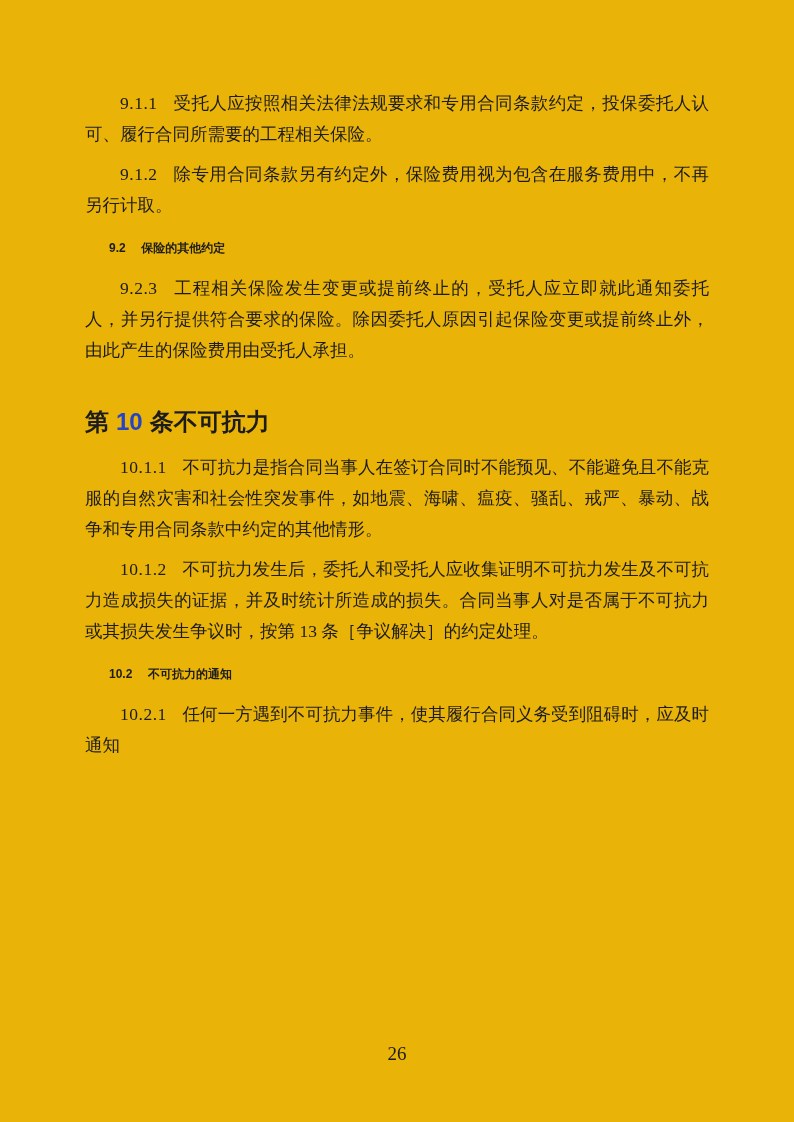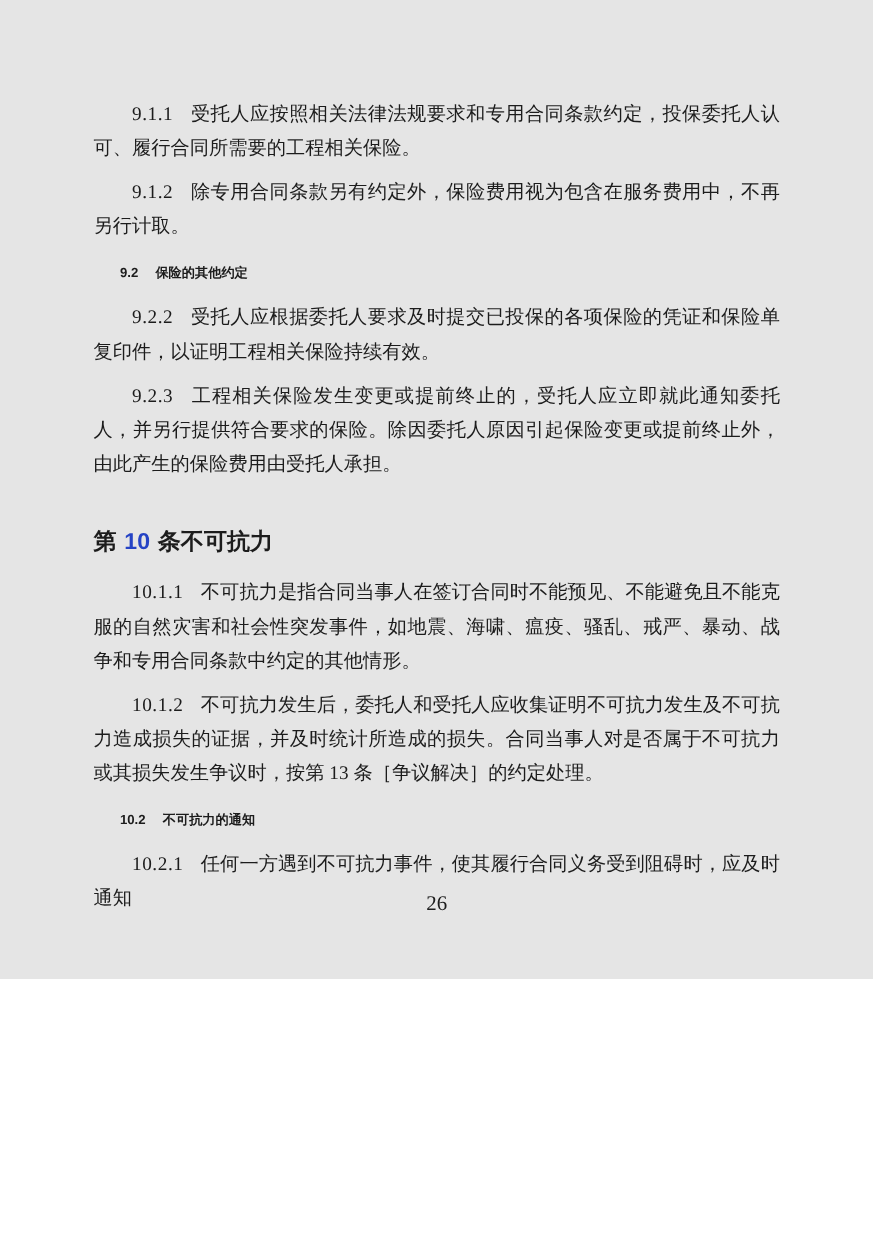--- a/index.html
+++ b/index.html
@@ -3,22 +3,22 @@
 <meta charset="utf-8">
 <style>
   html, body {
     margin: 0;
     padding: 0;
     background: #ffffff;
   }
   .page {
     position: relative;
     width: 794px;
-    height: 890px;
-    background: #e5e5e5;
+    height: 1122px;
+    background: #eab308;
     overflow: hidden;
     box-sizing: border-box;
     padding: 88px 85px 0 85px;
     color: #1c1c1c;
     font-family: "Liberation Serif", "DejaVu Serif", serif;
   }
   .clause {
     font-size: 17.5px;
     line-height: 31px;
     margin: 9px 0;
@@ -35,21 +35,21 @@
     font-weight: bold;
     font-size: 12px;
     line-height: 31px;
     margin: 12px 0 9px 0;
     text-indent: 2em;
   }
   .sub-heading .sh-num { margin-right: 1.3em; }
   .chapter-heading {
     font-family: "Liberation Sans", "DejaVu Sans", sans-serif;
     font-weight: bold;
-    font-size: 21px;
+    font-size: 24px;
     line-height: 36px;
     margin: 38px 0 12px 0;
     text-indent: 0;
   }
   .chapter-heading .chapter-num {
     color: var(--chapter-num-color, #2543c5);
     margin: 0 7px;
   }
   .page-footer {
     position: absolute;
@@ -74,23 +74,20 @@
 
   <p class="clause">
     <span class="clause-num">9.1.2</span><span class="clause-text">除专用合同条款另有约定外，保险费用视为包含在服务费用中，不再另行计取。</span>
   </p>
 
   <h3 class="sub-heading">
     <span class="sh-num">9.2</span><span class="sh-title">保险的其他约定</span>
   </h3>
 
 
-  <p class="clause">
-    <span class="clause-num">9.2.2</span><span class="clause-text">受托人应根据委托人要求及时提交已投保的各项保险的凭证和保险单复印件，以证明工程相关保险持续有效。</span>
-  </p>
 
   <p class="clause">
     <span class="clause-num">9.2.3</span><span class="clause-text">工程相关保险发生变更或提前终止的，受托人应立即就此通知委托人，并另行提供符合要求的保险。除因委托人原因引起保险变更或提前终止外，由此产生的保险费用由受托人承担。</span>
   </p>
 
 
   <h2 class="chapter-heading">
     <span>第</span><span class="chapter-num">10</span><span>条不可抗力</span>
   </h2>
 

